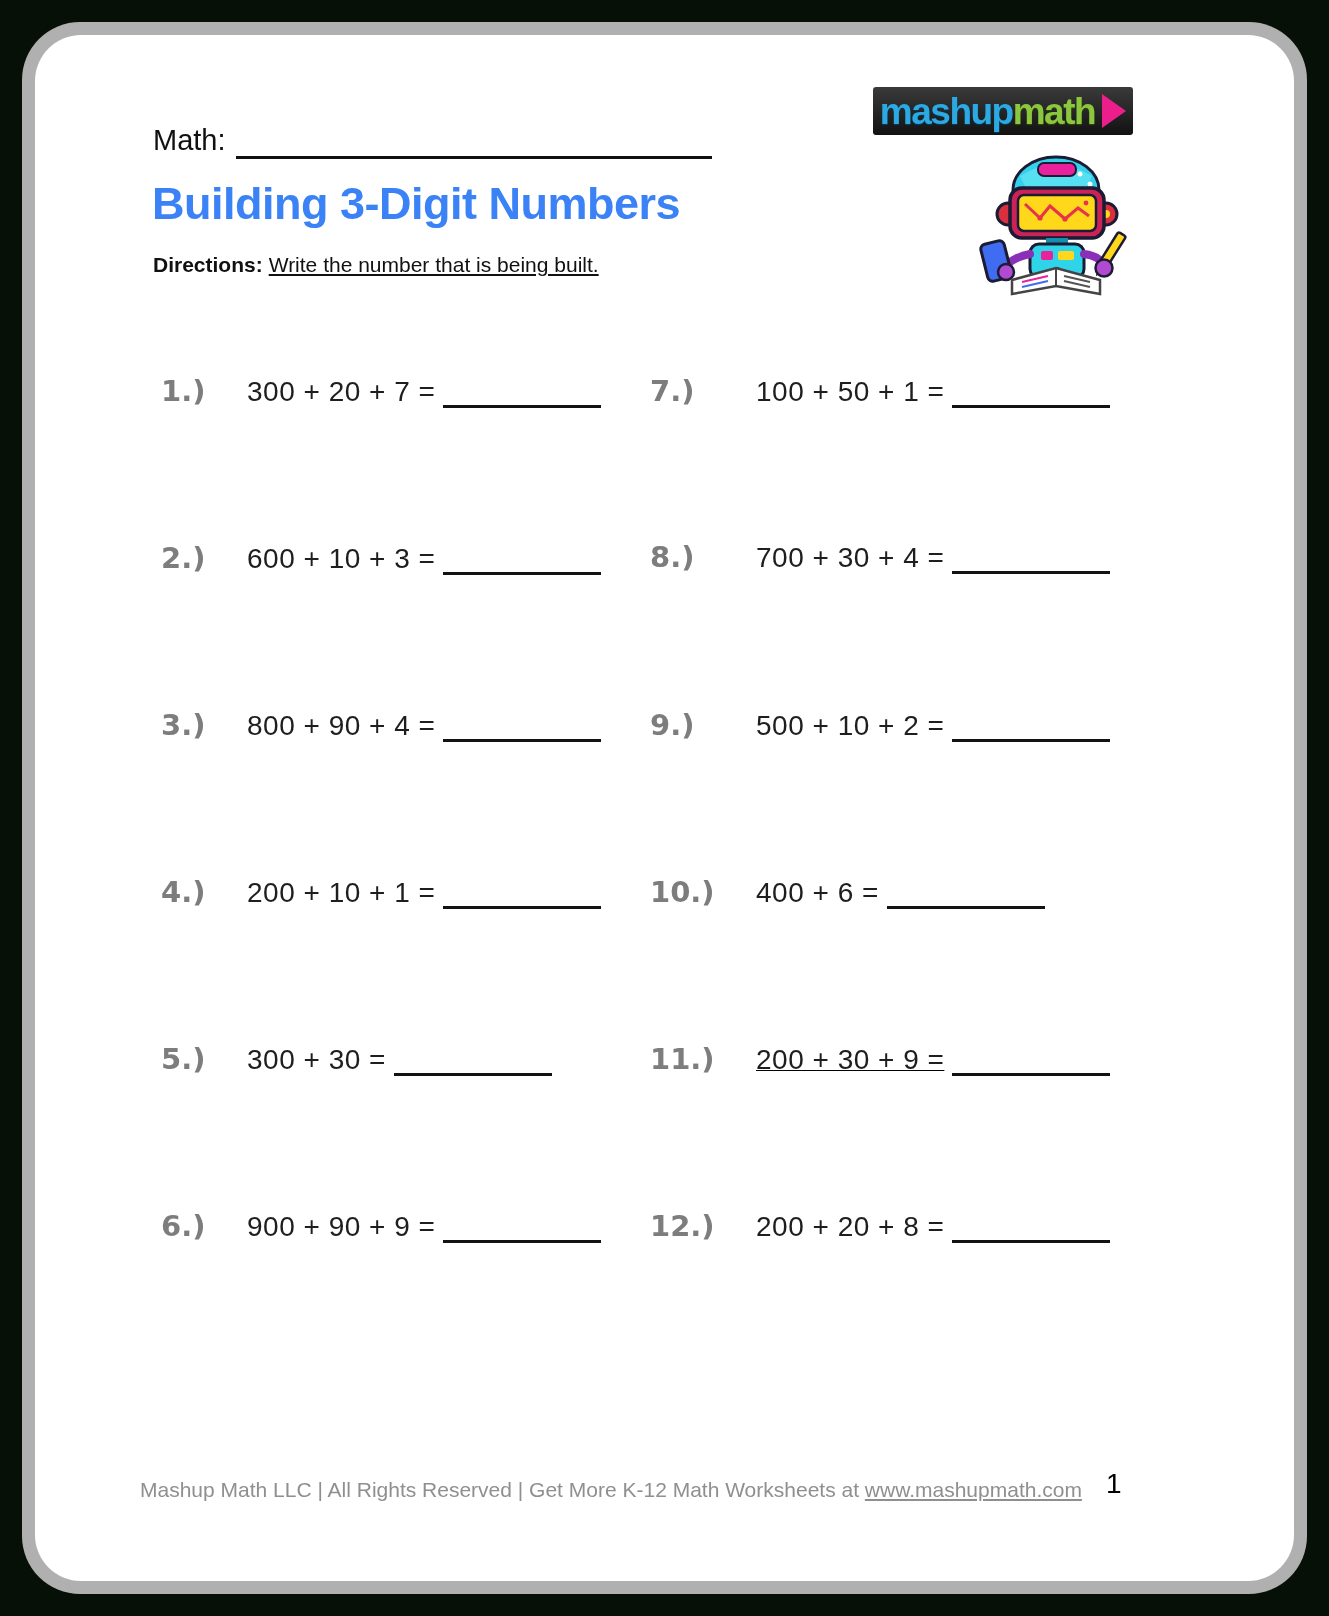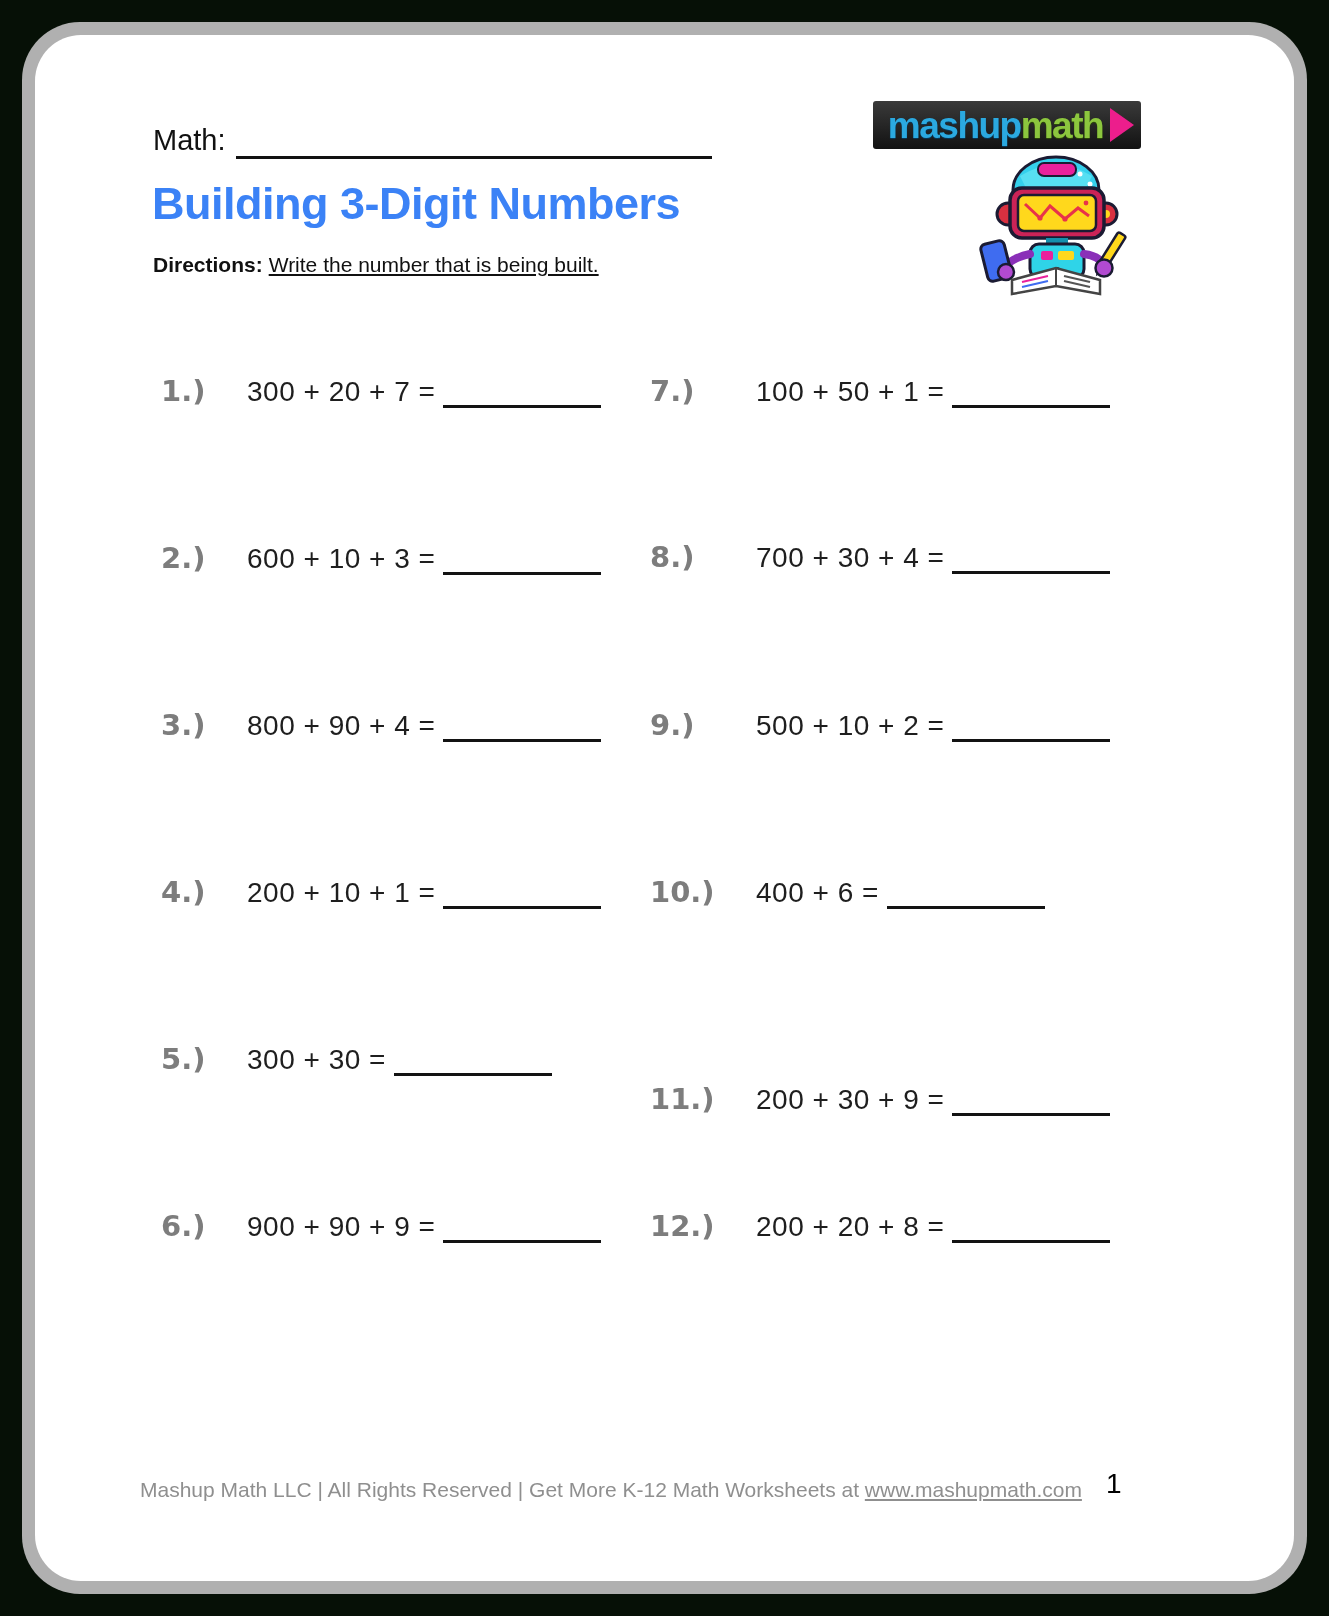--- a/index.html
+++ b/index.html
@@ -20,23 +20,23 @@
   .name-label{position:absolute;left:153px;top:124px;font-size:29px;color:#111;}
   .name-line{position:absolute;left:236px;top:120px;width:476px;height:36px;
     border-bottom:3px solid #111;}
   .title{position:absolute;left:152px;top:178px;font-size:45px;font-weight:bold;
     letter-spacing:-0.5px;color:#3b82f6;margin:0;}
   .directions{position:absolute;left:153px;top:253px;font-size:21px;color:#111;margin:0;}
   .directions .dir-label{font-weight:bold;}
   .directions .dir-text{margin-left:6px;text-decoration:underline;}
   
   .logo-banner{
-    position:absolute;left:873px;top:101px;width:260px;height:48px;
+    position:absolute;left:873px;top:87px;width:260px;height:48px;
     background:linear-gradient(#3a3a3a,#121212);border-radius:3px;
-    display:flex;align-items:center;justify-content:center;padding-left:8px;
+    display:flex;align-items:center;justify-content:center;
   }
   .brand-word{font-size:37px;font-weight:bold;letter-spacing:-1.5px;line-height:1;}
   .brand-word.blue{color:#2ba9e0;text-shadow:0 1px 1px #063a5e;}
   .brand-word.green{color:#8cc63e;text-shadow:0 1px 1px #2e4d08;}
   .play-tri{width:0;height:0;margin-left:7px;
     border-left:24px solid #ec1e8c;border-top:17px solid transparent;
     border-bottom:17px solid transparent;}
   .robot{position:absolute;left:968px;top:146px;}
   
   .col{position:absolute;top:374px;}
@@ -130,21 +130,21 @@
       <div class="problem" style="top: 334px;"><span class="pnum">3.)</span><span class="pexpr">800 + 90 + 4 =</span><span class="blank"></span></div>
       <div class="problem" style="top: 501px;"><span class="pnum">4.)</span><span class="pexpr">200 + 10 + 1 =</span><span class="blank"></span></div>
       <div class="problem" style="top: 668px;"><span class="pnum">5.)</span><span class="pexpr">300 + 30  =</span><span class="blank"></span></div>
       <div class="problem" style="top: 835px;"><span class="pnum">6.)</span><span class="pexpr">900 + 90 + 9 =</span><span class="blank"></span></div>
     </div>
   <div class="col col-right" id="col-right">
       <div class="problem" style="top: 0px;"><span class="pnum">7.)</span><span class="pexpr">100 + 50 + 1 =</span><span class="blank"></span></div>
       <div class="problem" style="top: 166px;"><span class="pnum">8.)</span><span class="pexpr">700 + 30 + 4 =</span><span class="blank"></span></div>
       <div class="problem" style="top: 334px;"><span class="pnum">9.)</span><span class="pexpr">500 + 10 + 2 =</span><span class="blank"></span></div>
       <div class="problem" style="top: 501px;"><span class="pnum">10.)</span><span class="pexpr">400 + 6 =</span><span class="blank"></span></div>
-      <div class="problem" style="top: 708px;"><span class="pnum">11.)</span><span class="pexpr">200 + 30 + 9 =</span><span class="blank"></span></div>
+      <div class="problem" style="top: 668px; text-decoration: underline;"><span class="pnum">11.)</span><span class="pexpr">200 + 30 + 9 =</span><span class="blank"></span></div>
       <div class="problem" style="top: 835px;"><span class="pnum">12.)</span><span class="pexpr">200 + 20 + 8 =</span><span class="blank"></span></div>
     </div>
 
   <div class="footer">
     <span>Mashup Math LLC | All Rights Reserved | Get More K-12 Math Worksheets at </span><span class="site-link">www.mashupmath.com</span>
   </div>
   <div class="pagenum">1</div>
 
 </div>
 

